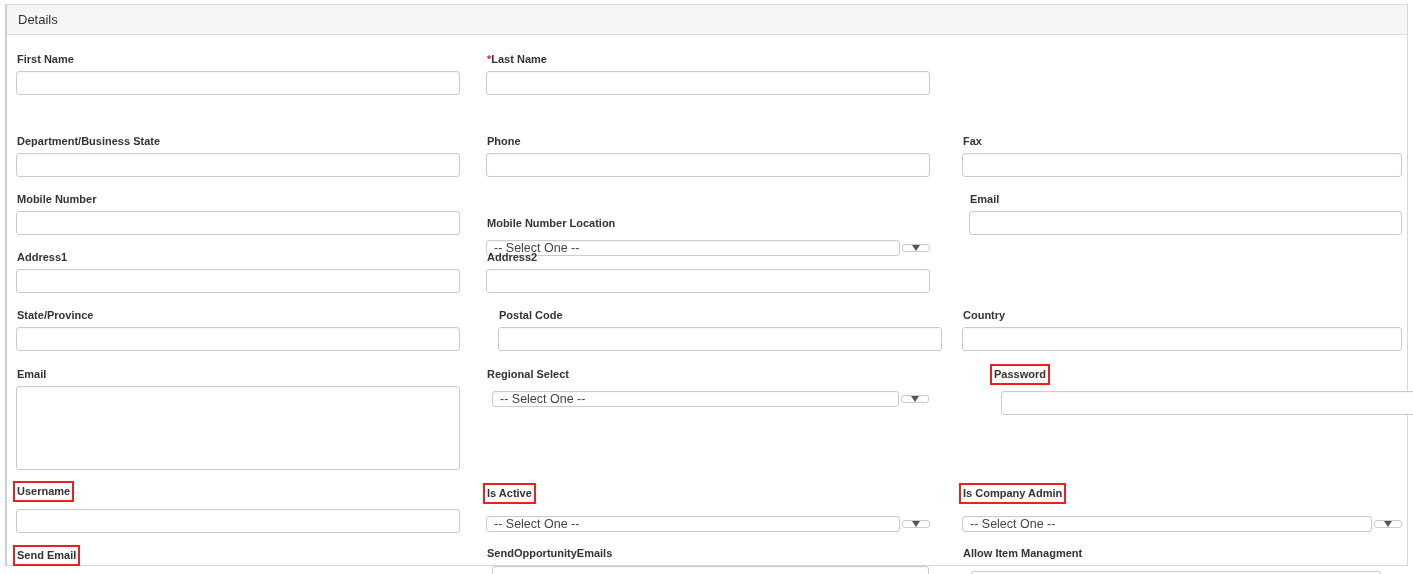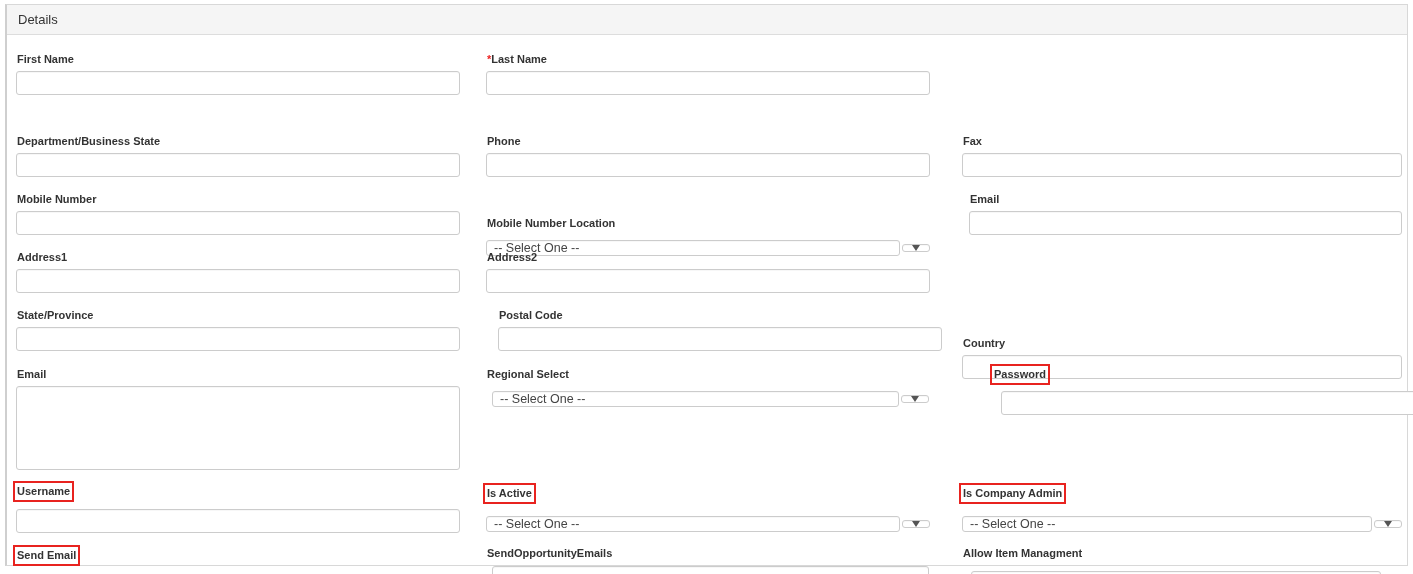--- a/index.html
+++ b/index.html
@@ -211,21 +211,21 @@
     <div class="field" style="left:9px; top:270px;">
       <span class="field-label">State/Province</span>
       <input class="text-input" style="width: 444px; margin-top: 4px;" type="text" value="">
     </div>
 
     <div class="field" style="left:491px; top:270px;">
       <span class="field-label">Postal Code</span>
       <input class="text-input" style="width: 444px; margin-top: 4px;" type="text" value="">
     </div>
 
-    <div class="field" style="left:955px; top:270px;margin-top:28px;">
+    <div class="field" style="left:955px; top:270px;">
       <span class="field-label">Country</span>
       <input class="text-input" style="width: 440px; margin-top: 4px;" type="text" value="">
     </div>
 
     <div class="field" style="left:9px; top:329px;">
       <span class="field-label">Email</span>
       <textarea class="textarea-input" style="width: 444px; height: 84px; margin-top: 4px;"></textarea>
     </div>
 
     <div class="field" style="left:479px; top:329px;">

